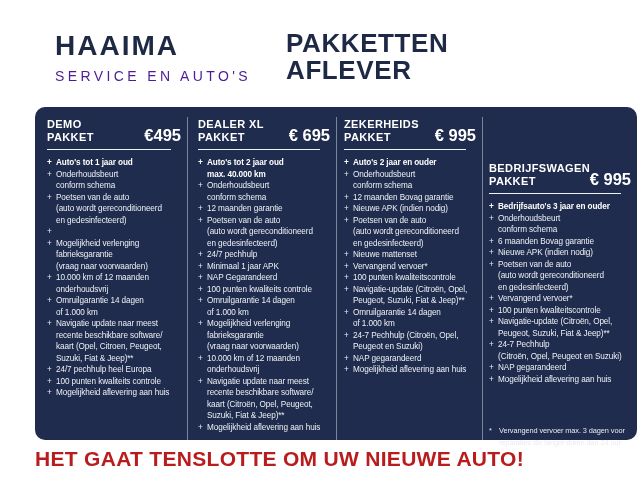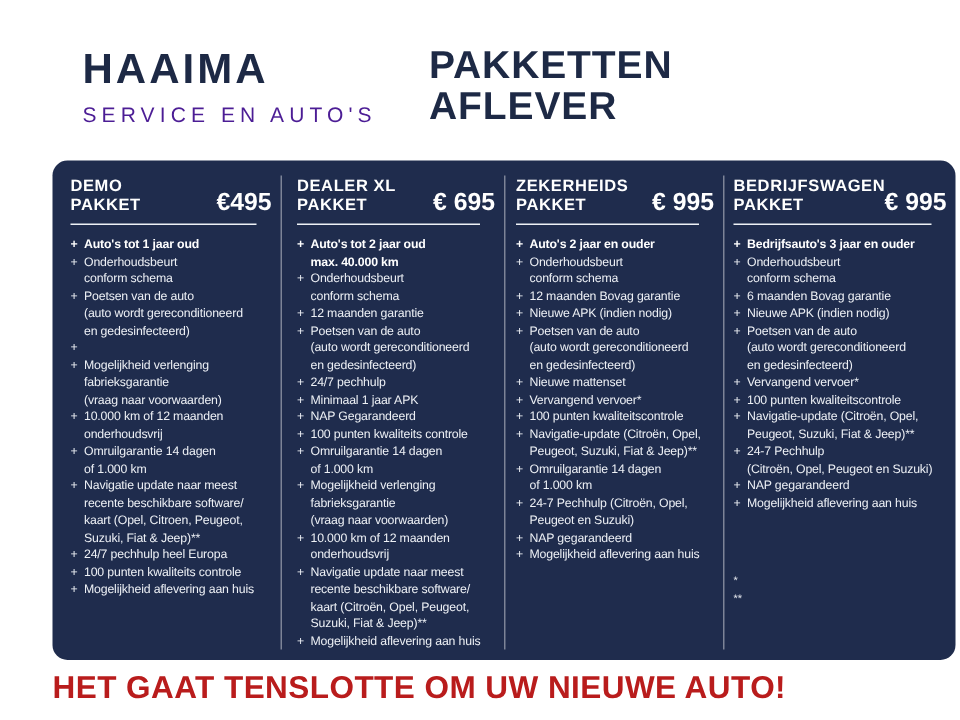--- a/index.html
+++ b/index.html
@@ -35,21 +35,21 @@
   }
   #columns {
     display:grid;
     grid-template-columns:153px 149px 146px 154px;
     height:100%;
     padding:10px 0 8px 0;
   }
   .col { padding:1px 6px 0 10px; }
   .col:first-child { padding-left:12px; }
   .col:nth-child(3) { padding-left:7px; }
-  .col:nth-child(4) { padding-left:6px; }
+  .col:nth-child(4) { padding-left:6px;margin-top:44px; }
   .col:not(:last-child) { border-right:1px solid rgba(255,255,255,0.42); }
   .col-head { position:relative; min-height:26px; }
   .col-name {
     font-size:11px; font-weight:800; letter-spacing:0.4px;
     line-height:13px; color:#ffffff; white-space:pre-line;
   }
   .col-price {
     position:absolute; right:0; bottom:-1px;
     font-size:16.5px; font-weight:700; color:#ffffff;
     white-space:nowrap;
@@ -362,20 +362,22 @@
             <span class="itext">NAP gegarandeerd</span>
           </li>
           <li class="item">
             <span class="marker">+</span>
             <span class="itext">Mogelijkheid aflevering aan huis</span>
           </li>
         </ul>
     <div class="notes">
           <div class="note">
             <span class="nmarker">*</span>
+            <span class="ntext">Vervangend vervoer max. 3 dagen voor
+reparaties die langer duren dan 24 uur</span>
           </div>
           <div class="note">
             <span class="nmarker">**</span>
           </div>
         </div>
   </div>
 </div>
 </section>
 
 <footer>

